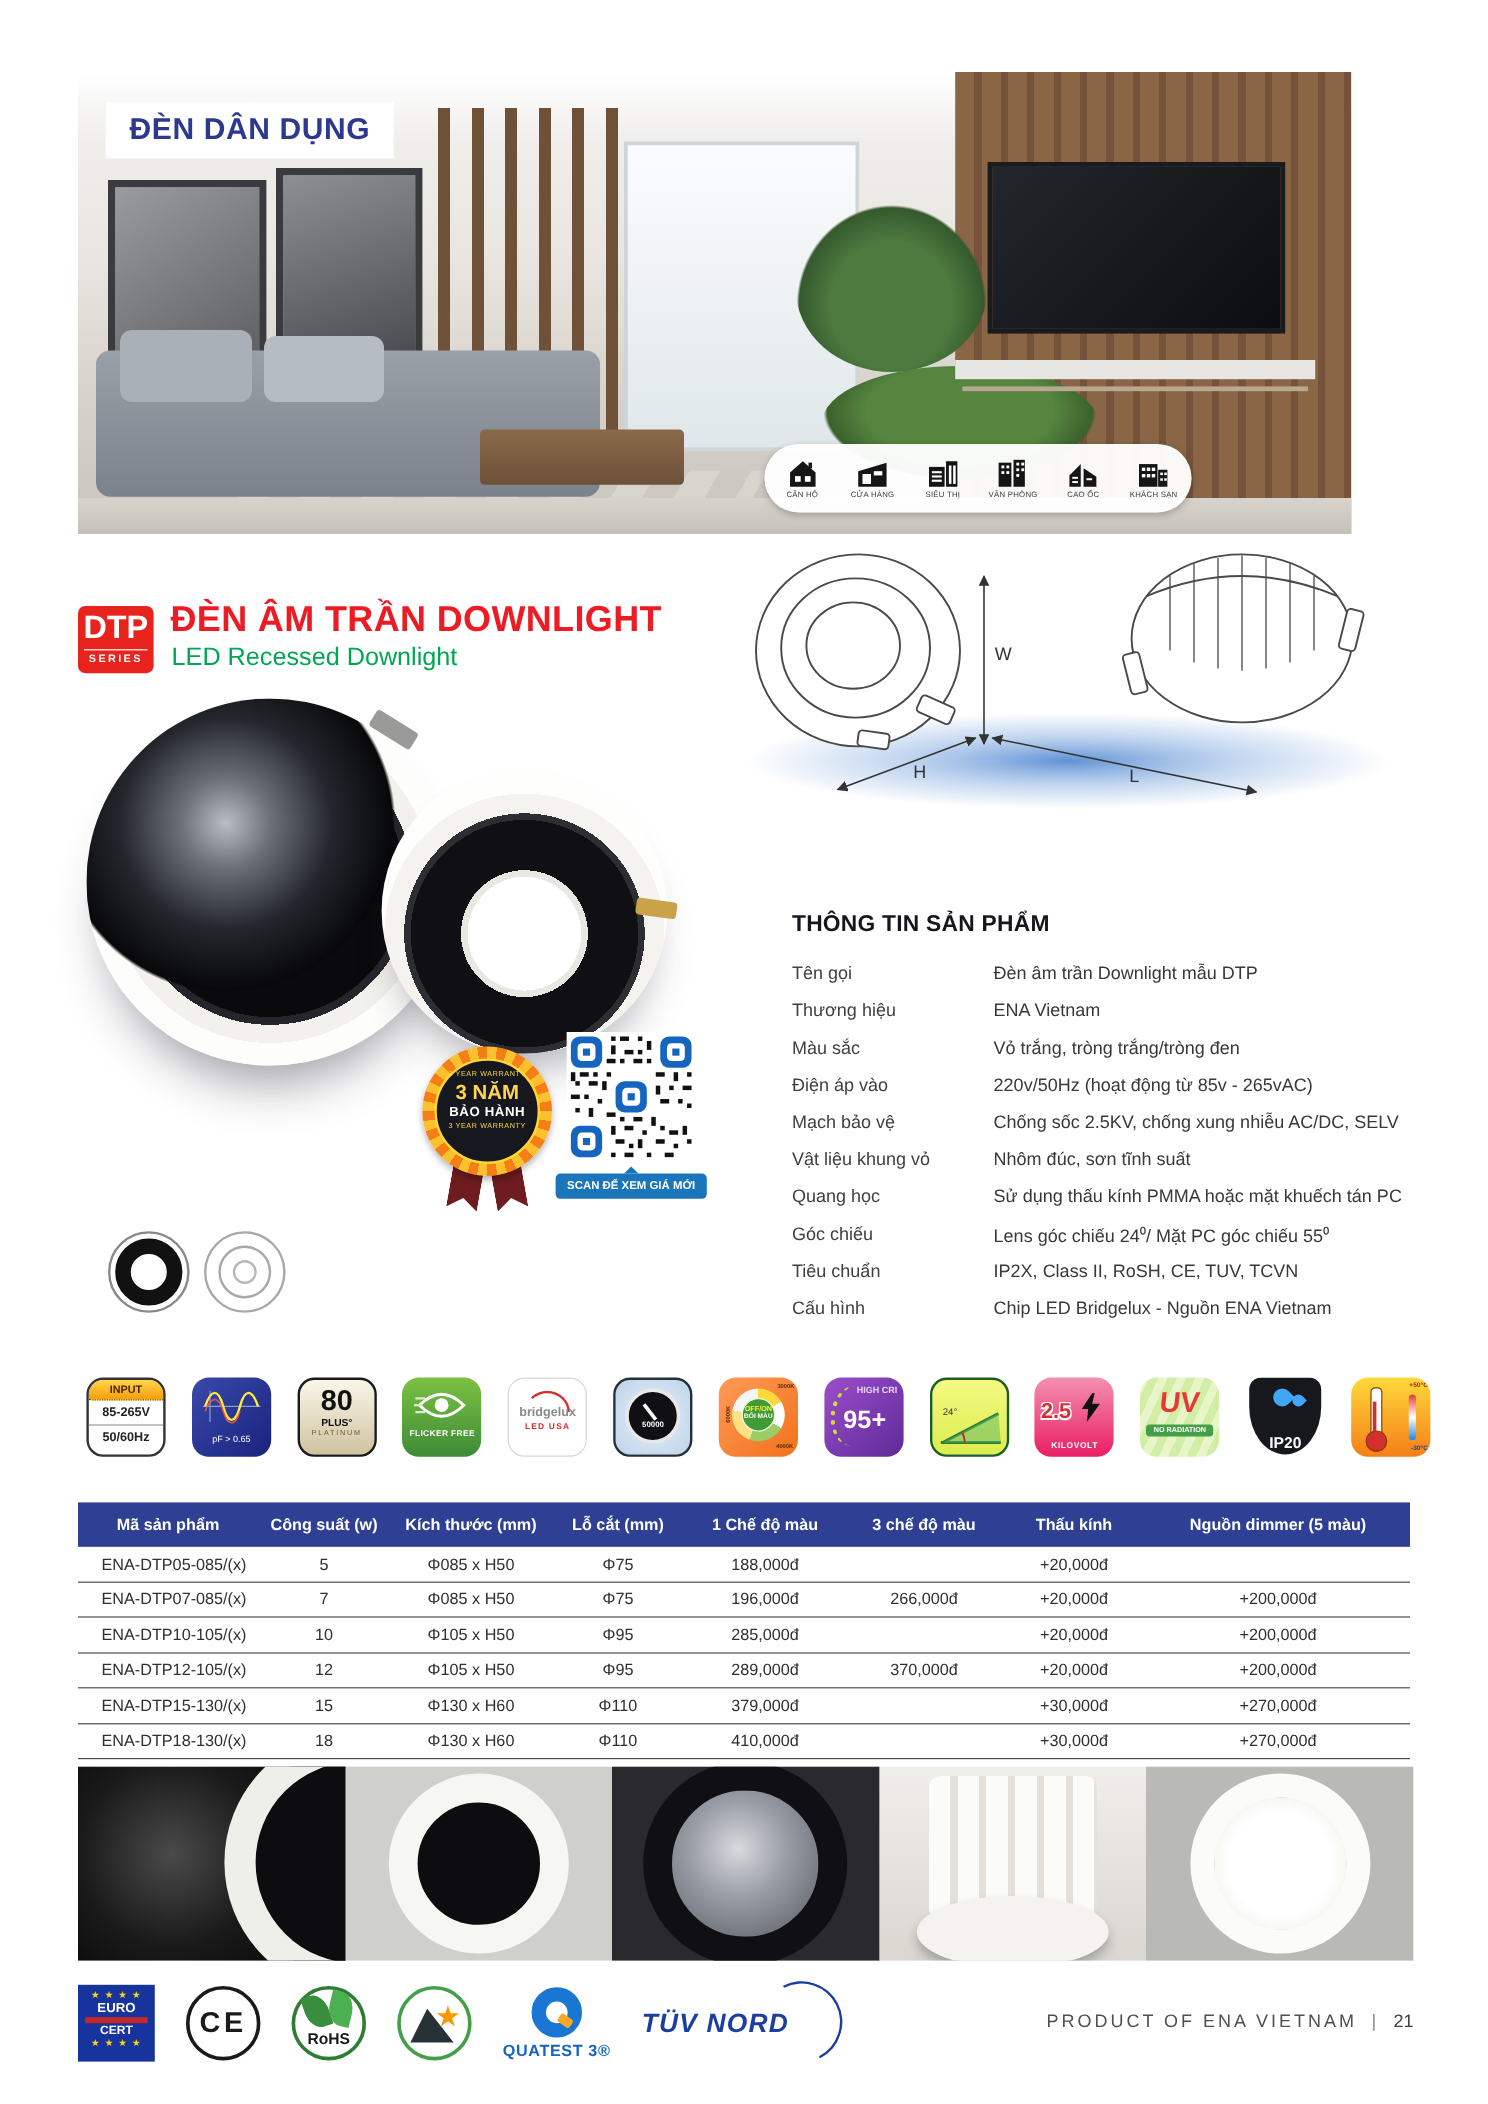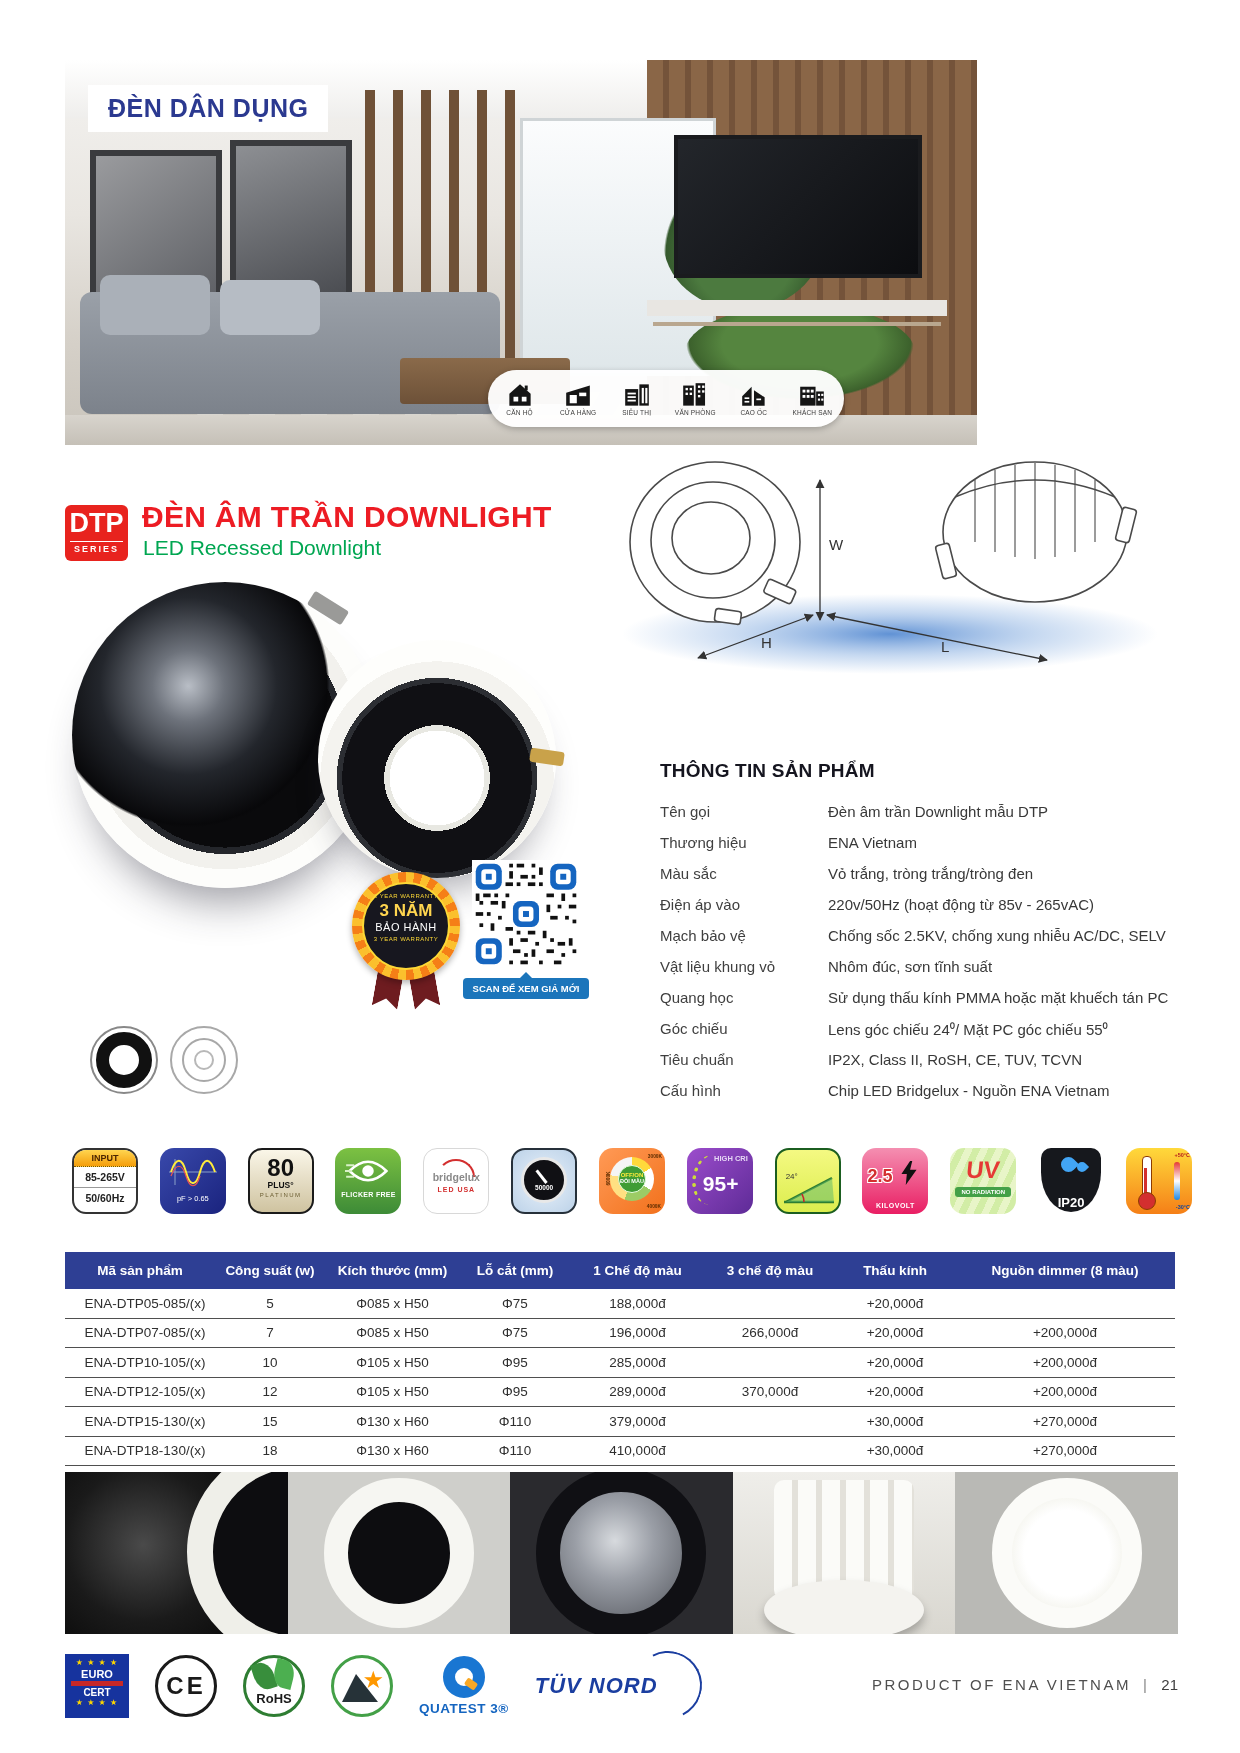--- a/index.html
+++ b/index.html
@@ -1,19 +1,19 @@
 <!DOCTYPE html>
 <html><head>
 <meta charset="utf-8">
 <style>
   html,body{margin:0;padding:0;background:#fff;}
   .page{position:relative;width:1240px;height:1753px;background:#ffffff;overflow:hidden;
         font-family:"Liberation Sans", sans-serif;color:#333;}
   
-  .hero{position:absolute;left:65px;top:60px;width:912px;height:385px;overflow:hidden;background:#0ea5e9;}
+  .hero{position:absolute;left:65px;top:60px;width:1061px;height:385px;overflow:hidden;background:#0ea5e9;}
   .hero div{position:absolute;}
   .s-wall{inset:0;background:linear-gradient(180deg,#f4f3f1 0%,#e9e6e1 40%,#d6d1c9 72%,#c9c4bb 100%);}
   .s-ceil{left:0;top:0;right:0;height:58px;background:linear-gradient(180deg,#ffffff,#efeeec);}
   .s-woodr{right:0;top:0;width:330px;height:100%;background:repeating-linear-gradient(90deg,#8a6647 0 16px,#74533a 16px 22px);}
   .s-slats{left:300px;top:30px;width:150px;height:290px;background:repeating-linear-gradient(90deg,#6f5137 0 10px,rgba(0,0,0,0) 10px 28px);}
   .s-door{left:455px;top:58px;width:190px;height:252px;background:linear-gradient(180deg,#fbfcfd,#dfe7ea);border:3px solid #cfd4d6;}
   .s-art1{left:25px;top:90px;width:120px;height:150px;background:linear-gradient(145deg,#9a9b9e,#5c5e63);border:6px solid #3a3b3e;}
   .s-art2{left:165px;top:80px;width:110px;height:170px;background:linear-gradient(160deg,#8d8f93,#43454a);border:6px solid #3a3b3e;}
   .s-plant1{left:598px;top:110px;width:160px;height:140px;background:radial-gradient(ellipse at 50% 60%,#4c7a3f 0 45%,#35592d 68%,rgba(0,0,0,0) 70%);border-radius:50%;}
   .s-plant2{left:620px;top:245px;width:230px;height:95px;background:radial-gradient(ellipse at 50% 40%,#55853f 0 48%,#3c612c 68%,rgba(0,0,0,0) 70%);border-radius:50%;}
@@ -62,21 +62,21 @@
   .warranty{position:absolute;left:352px;top:872px;width:108px;height:142px;}
   .w-rib1,.w-rib2{position:absolute;top:84px;width:26px;height:52px;background:#6e1c20;}
   .w-rib1{left:24px;transform:rotate(10deg);clip-path:polygon(0 0,100% 0,100% 100%,50% 82%,0 100%);}
   .w-rib2{left:58px;transform:rotate(-10deg);clip-path:polygon(0 0,100% 0,100% 100%,50% 82%,0 100%);}
   .w-burst{position:absolute;left:0;top:0;width:108px;height:108px;border-radius:50%;
      background:repeating-conic-gradient(#fbc02d 0deg 9deg,#f57f17 9deg 18deg);box-shadow:0 3px 6px rgba(0,0,0,.3);}
   .w-inner{position:absolute;left:10px;top:10px;width:88px;height:88px;border-radius:50%;background:#17171f;
      border:2px solid #fdd835;box-sizing:border-box;text-align:center;color:#fff;}
   .w-arc{display:block;font-size:6px;color:#fdd835;letter-spacing:.5px;margin-top:9px;}
   .w-main{display:block;font-size:17px;font-weight:bold;color:#ffd54f;line-height:20px;margin-top:2px;}
-  .w-sub{display:block;font-size:11px;font-weight:normal;color:#ffffff;letter-spacing:.5px;}
+  .w-sub{display:block;font-size:11px;font-weight:bold;color:#ffffff;letter-spacing:.5px;}
   .w-arc2{display:block;font-size:6px;color:#fdd835;letter-spacing:.5px;margin-top:3px;}
   
   .qr-block{position:absolute;left:463px;top:860px;width:126px;}
   .qr-svg{display:block;width:108px;height:108px;margin:0 auto;}
   .qr-caption{margin-top:10px;background:#1b75bb;color:#fff;font-size:9.5px;font-weight:bold;text-align:center;
      padding:5px 2px;border-radius:4px;position:relative;}
   .qr-caption::before{content:"";position:absolute;top:-6px;left:50%;margin-left:-6px;border-left:6px solid transparent;
      border-right:6px solid transparent;border-bottom:6px solid #1b75bb;}
   
   .specs{position:absolute;left:660px;top:760px;width:520px;}
@@ -602,21 +602,21 @@
     </colgroup>
     <thead>
       <tr>
         <th>Mã sản phẩm</th>
         <th>Công suất (w)</th>
         <th>Kích thước (mm)</th>
         <th>Lỗ cắt (mm)</th>
         <th>1 Chế độ màu</th>
         <th>3 chế độ màu</th>
         <th>Thấu kính</th>
-        <th>Nguồn dimmer (8 màu)</th>
+        <th>Nguồn dimmer (5 màu)</th>
       </tr>
     </thead>
     <tbody>
       <tr>
         <td>ENA-DTP05-085/(x)</td>
           <td>5</td>
           <td>Φ085 x H50</td>
           <td>Φ75</td>
           <td>188,000đ</td>
           <td></td>

